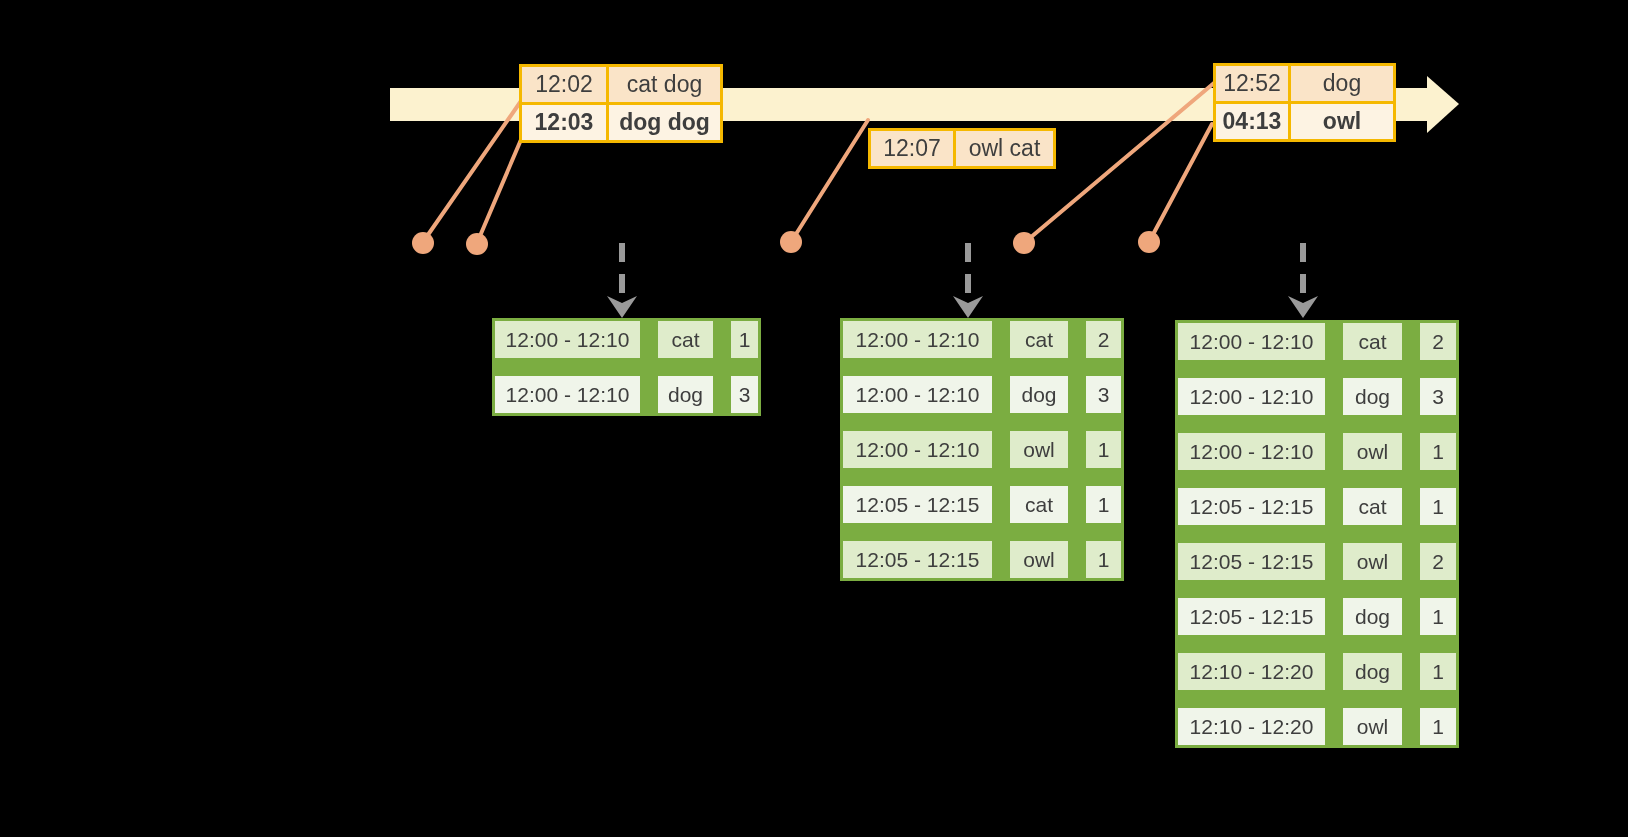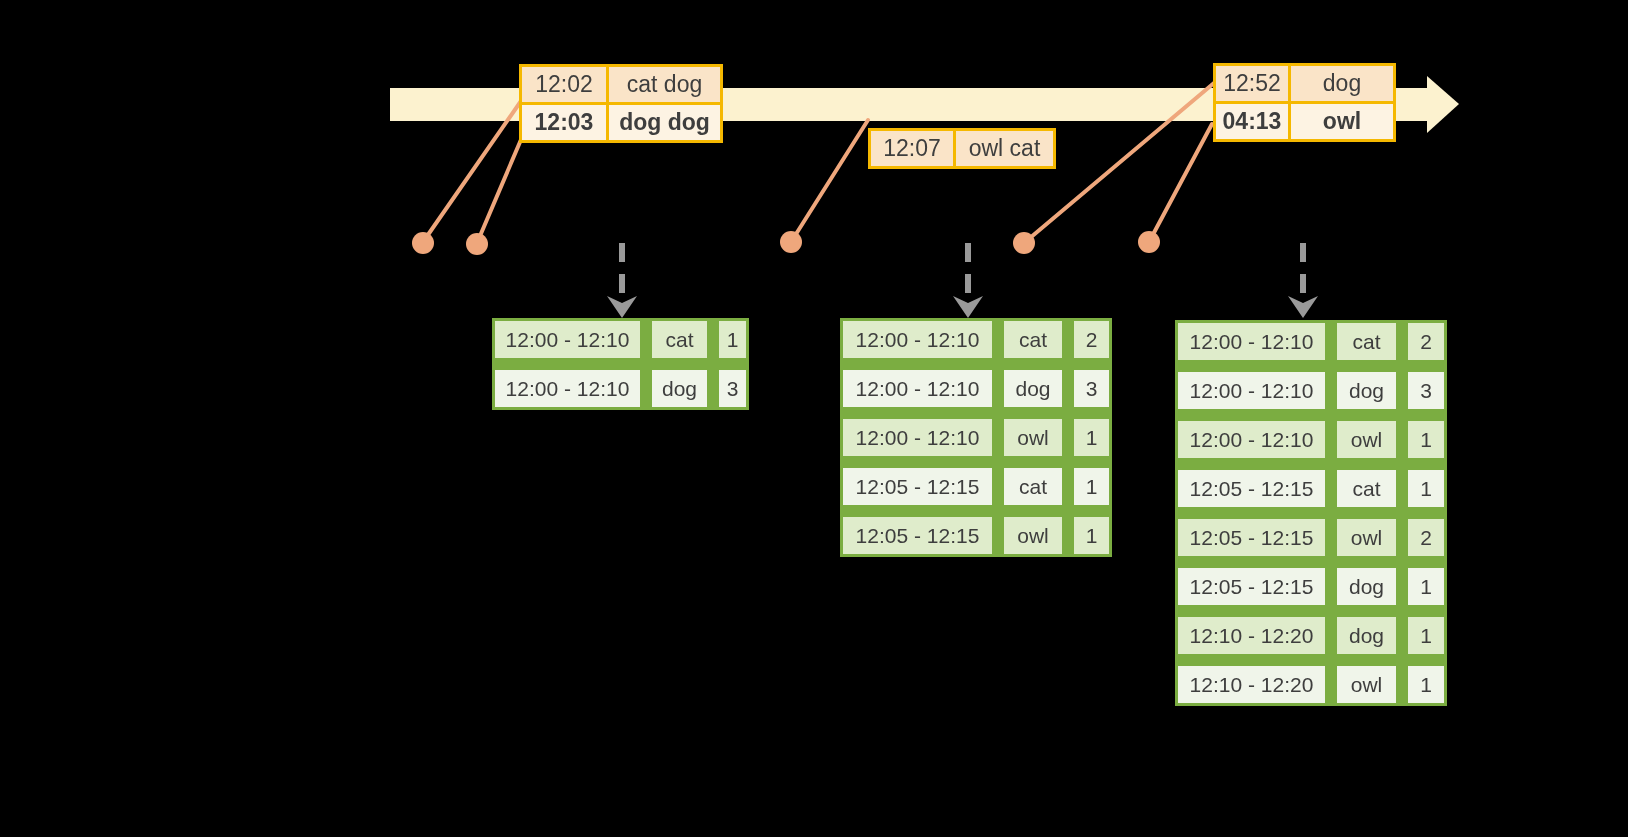--- a/index.html
+++ b/index.html
@@ -15,21 +15,21 @@
     grid-auto-rows:35px;
   }
   .ecell{
     display:flex;align-items:center;justify-content:center;
     font-size:23px;line-height:1;
   }
   .peach-a{background:#FAE4C8;}
   .peach-b{background:#FDF3E3;font-weight:bold;}
   
   .gtable{
-    position:absolute;display:grid;gap:12px;
+    position:absolute;display:grid;gap:18px;
     background:#7BAD41;border:3px solid #7BAD41;
     grid-auto-rows:37px;
   }
   .gcell{
     display:flex;align-items:center;justify-content:center;
     font-size:21px;line-height:1;
   }
   .green-a{background:#DFECCB;}
   .green-b{background:#F0F5EA;}
 </style>

